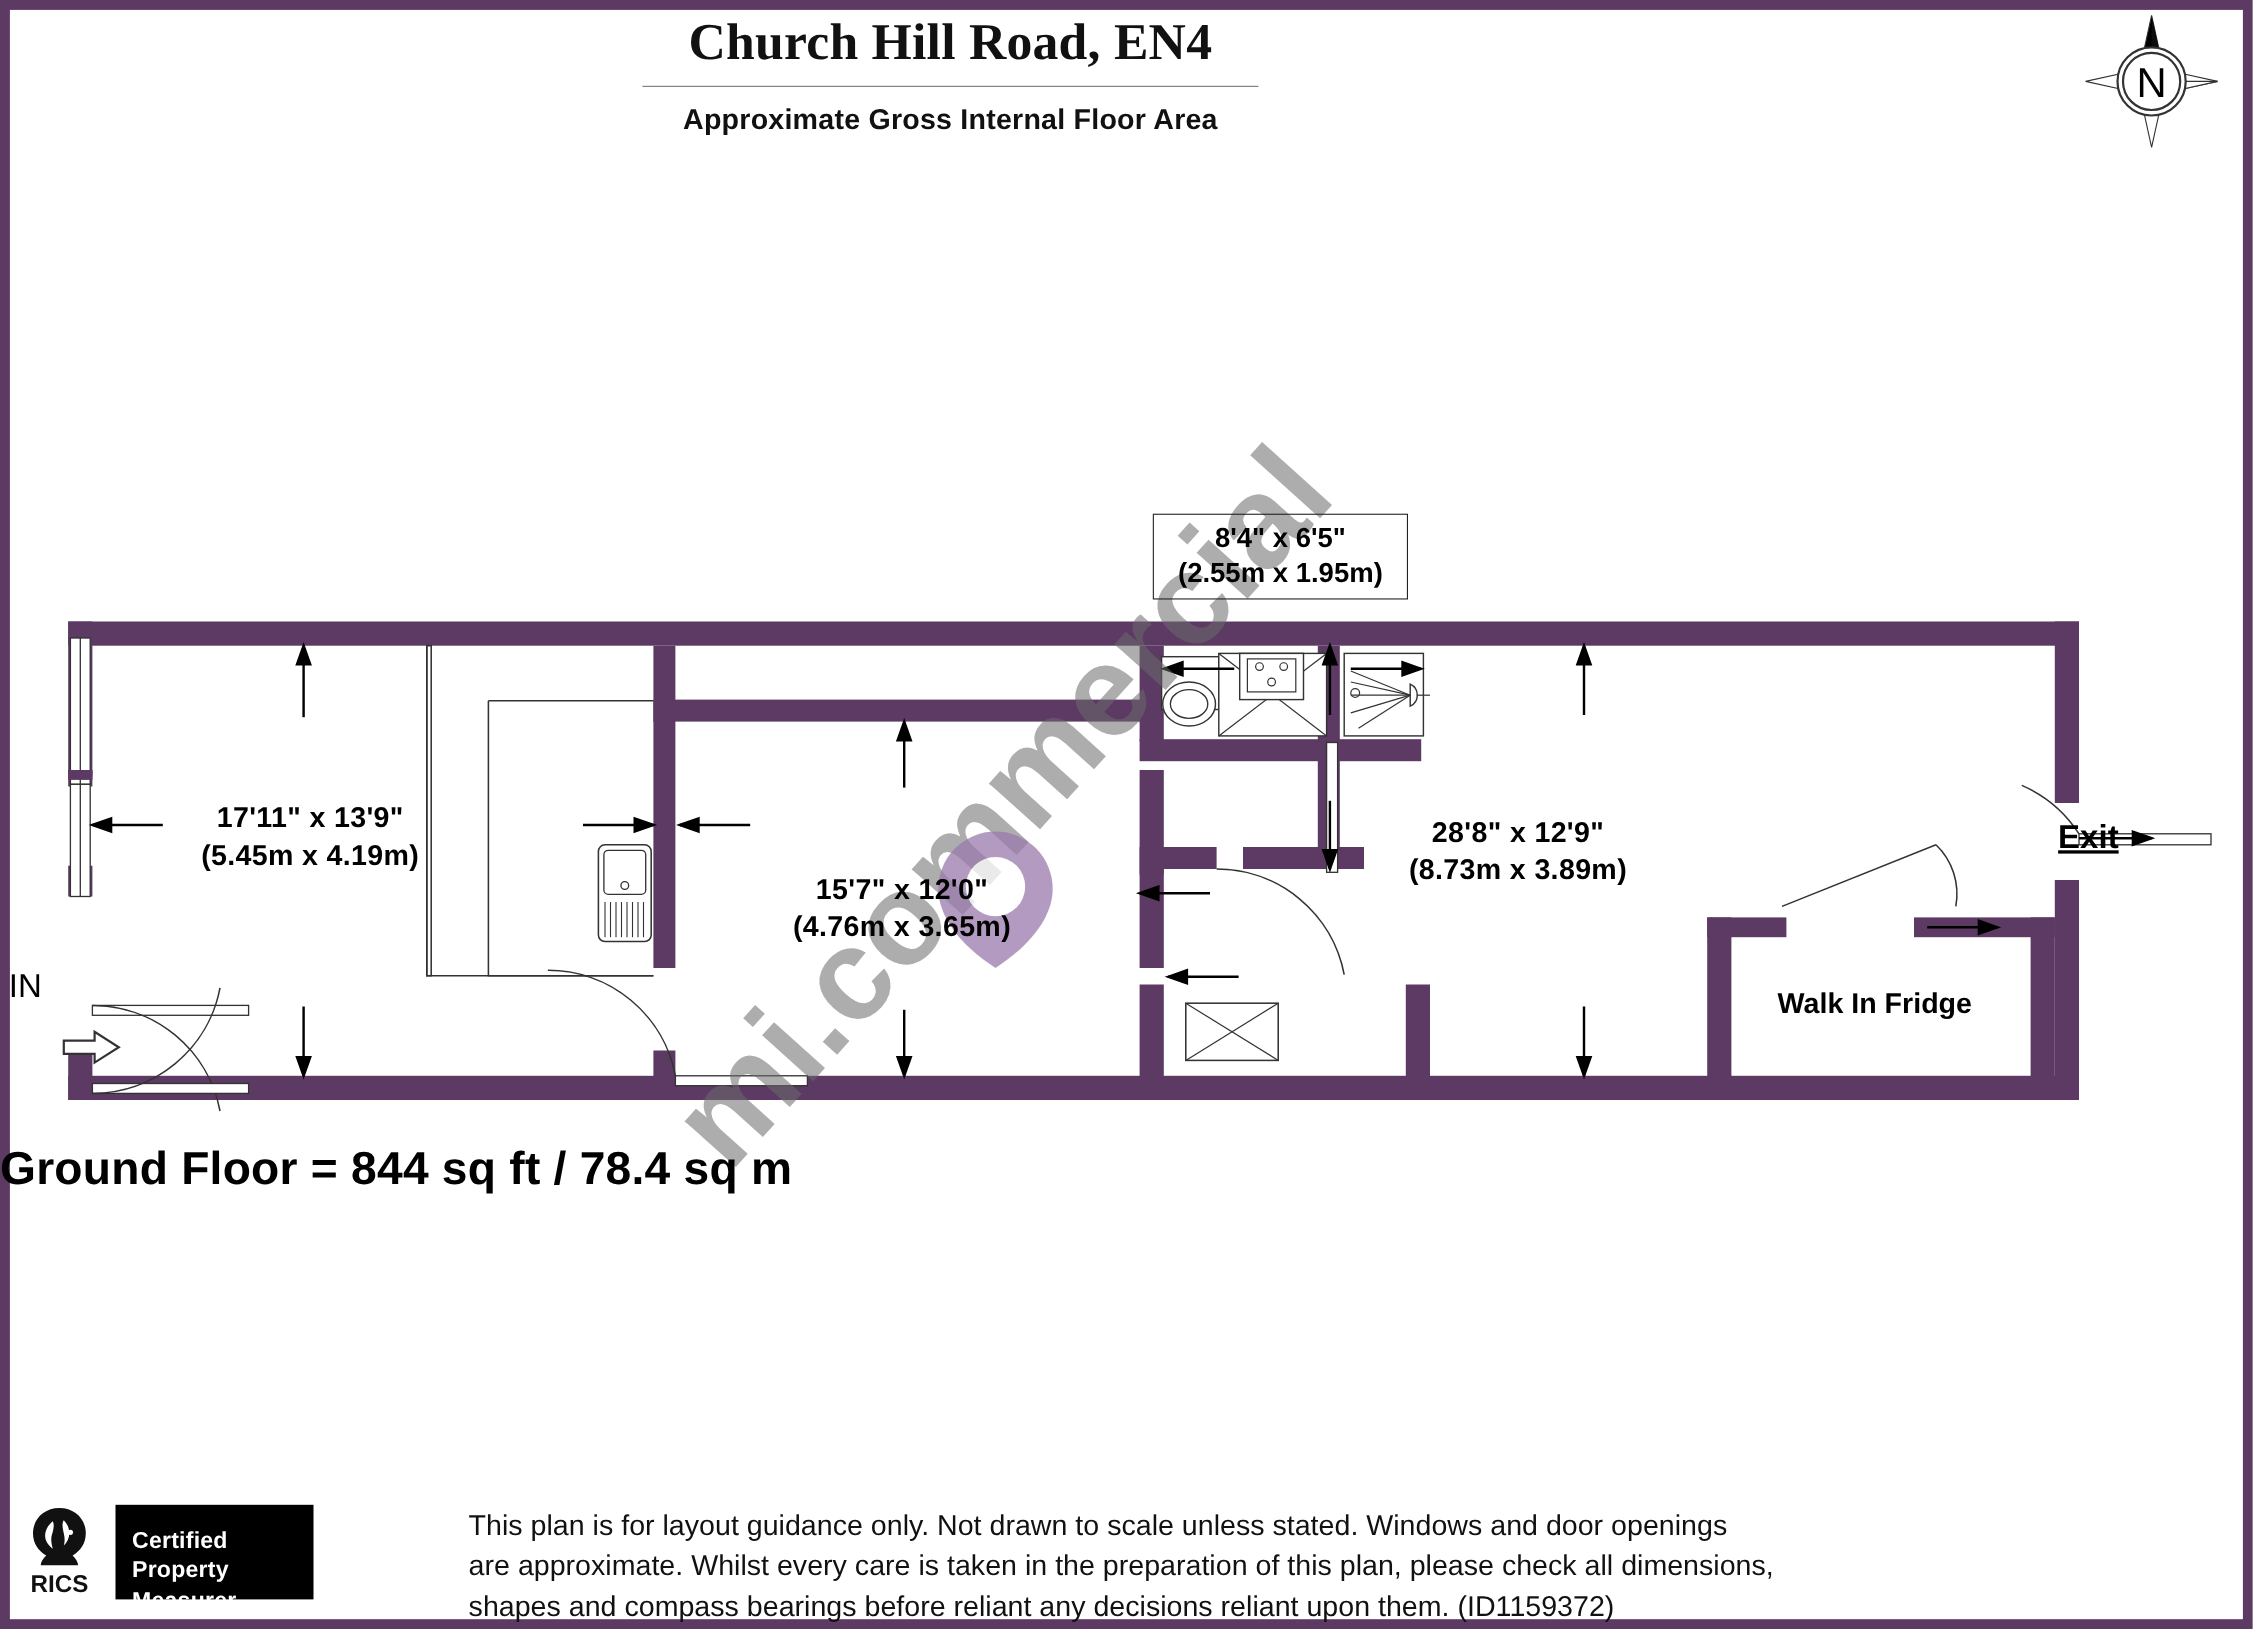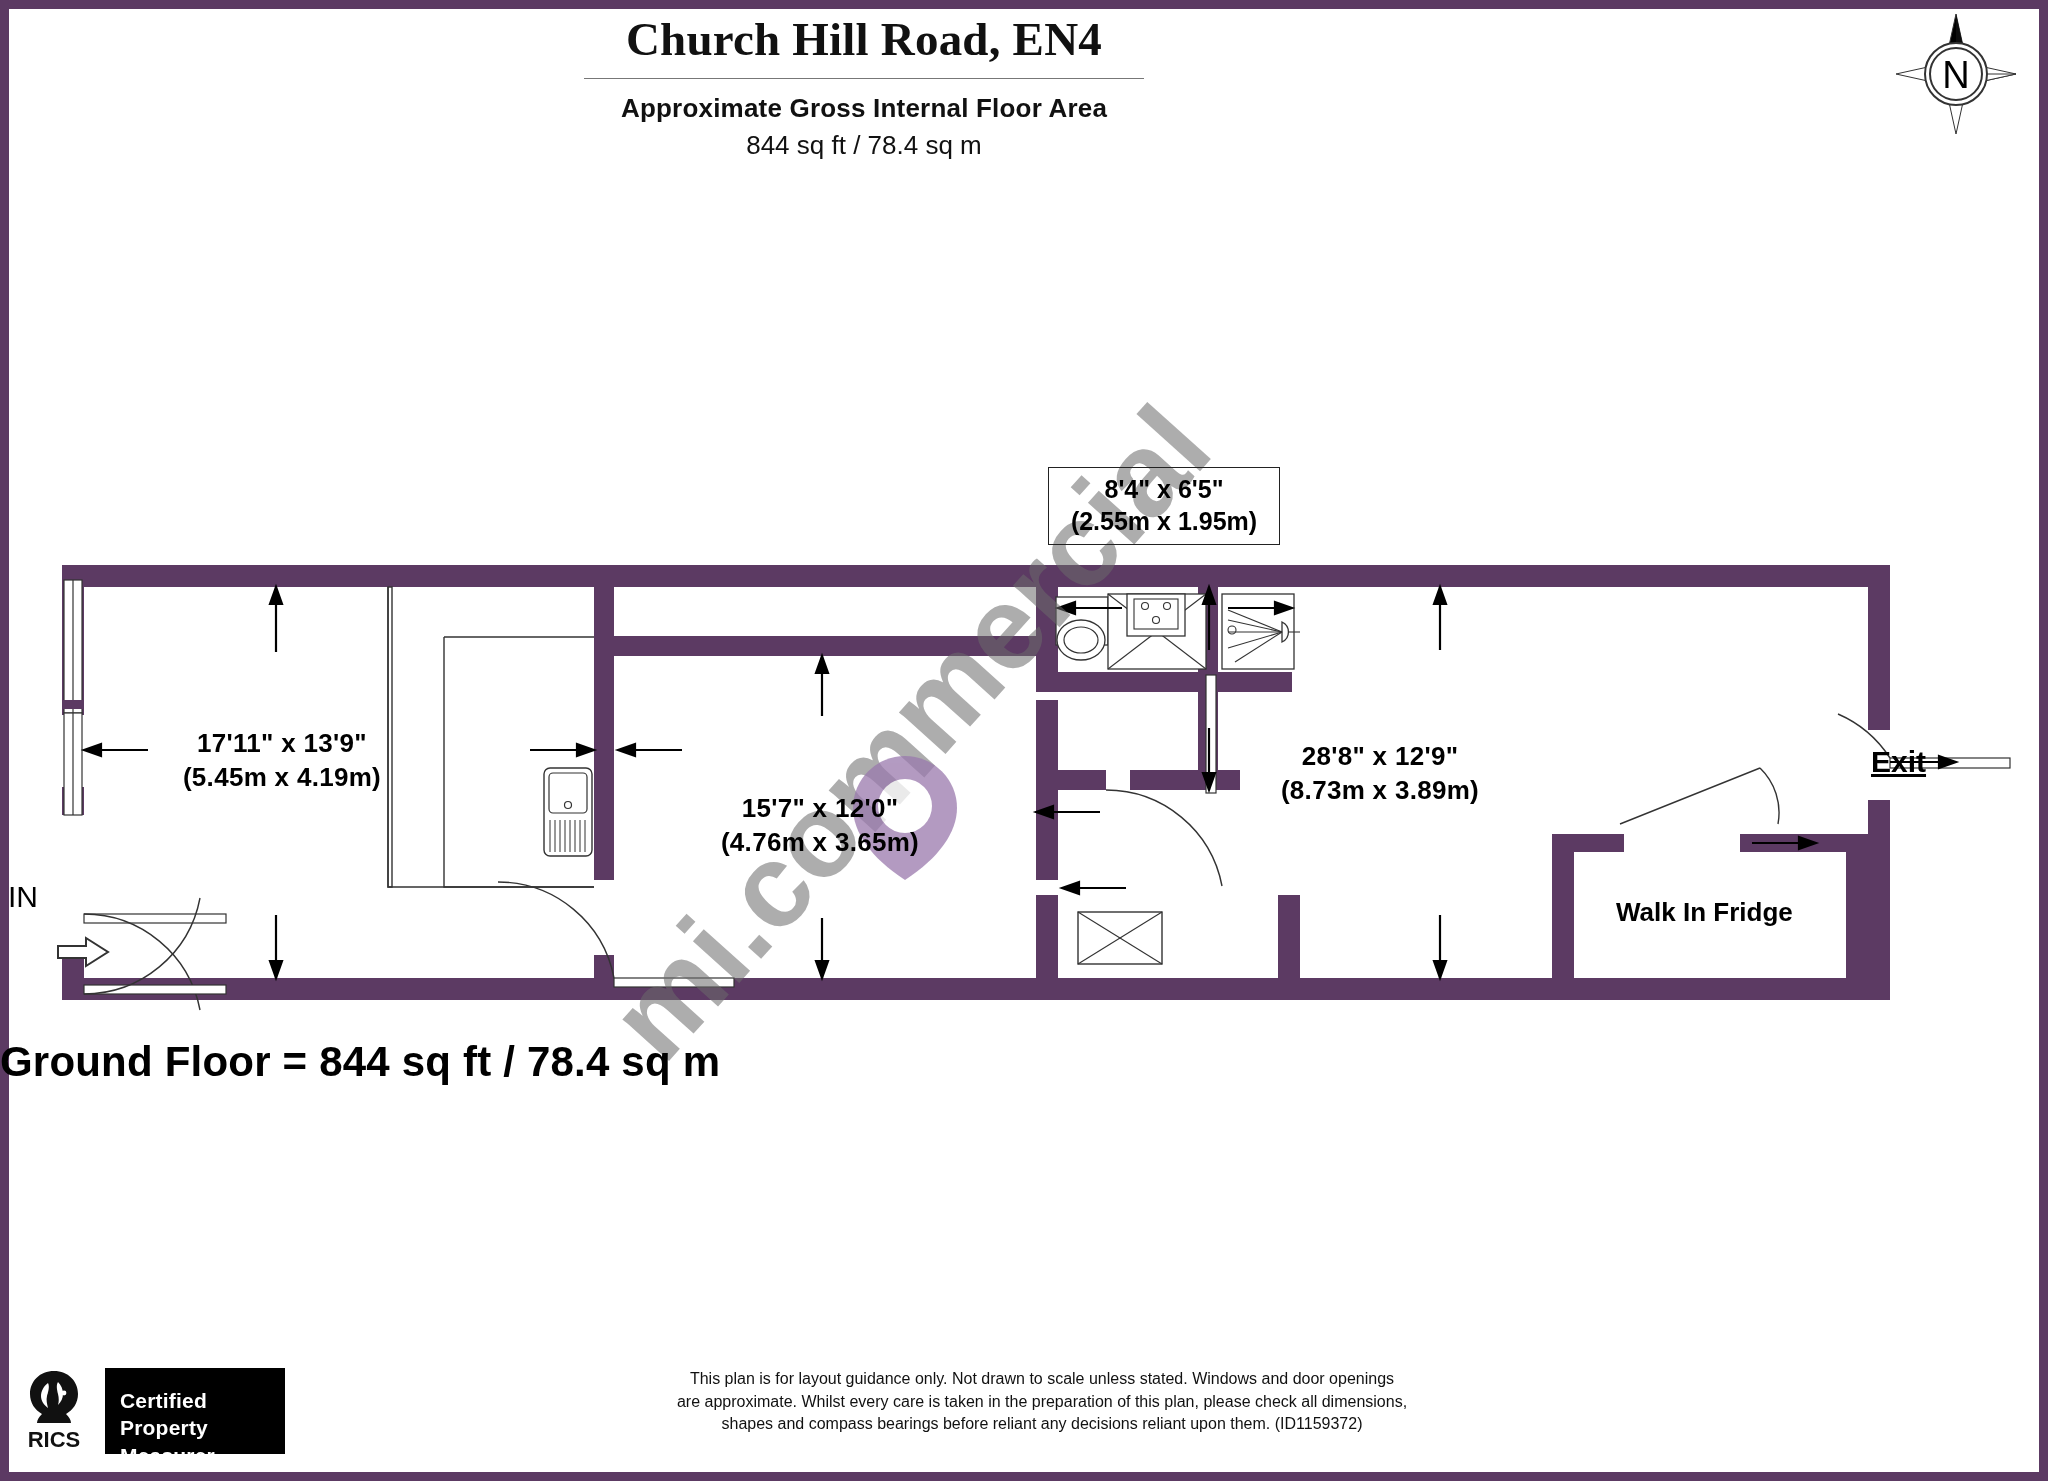--- a/index.html
+++ b/index.html
@@ -169,43 +169,42 @@
     color: #fff;
     font-size: 21px;
     font-weight: 700;
     line-height: 1.30;
     padding: 19px 0 0 15px;
     box-sizing: border-box;
     letter-spacing: 0.2px;
   }
   #disclaimer {
     position: absolute;
-    left: 452px;
+    left: 426px;
     top: 1368px;
     width: 1180px;
-    text-align: center;
-    font-size: 16px;
+    text-align: left;
+    font-size: 26px;
     line-height: 1.42;
     color: #111;
   }
   #disclaimer div { white-space: nowrap; }
 
   
   #watermark { position:absolute; left:0; top:0; width:2048px; height:1481px; pointer-events:none; }
 </style>
 </head>
 <body>
 
 <div id="page-frame"></div>
 
 <div id="header">
   <div id="plan-title">Church Hill Road, EN4</div>
   <div id="title-rule"></div>
   <div id="area-caption">Approximate Gross Internal Floor Area</div>
-  <div id="area-value">844 sq ft / 78.4 sq m</div>
 </div>
 
 <div id="compass">
   <svg width="128" height="128" viewBox="0 0 128 128">
 
     <polygon points="64,4 75,54 64,64 53,54" fill="#000" stroke="#333" stroke-width="1"></polygon>
     <polygon points="124,64 74,75 64,64 74,53" fill="#fff" stroke="#333" stroke-width="1"></polygon>
     <polygon points="64,124 53,74 64,64 75,74" fill="#fff" stroke="#333" stroke-width="1"></polygon>
     <polygon points="4,64 54,53 64,64 54,75" fill="#fff" stroke="#333" stroke-width="1"></polygon>
 

